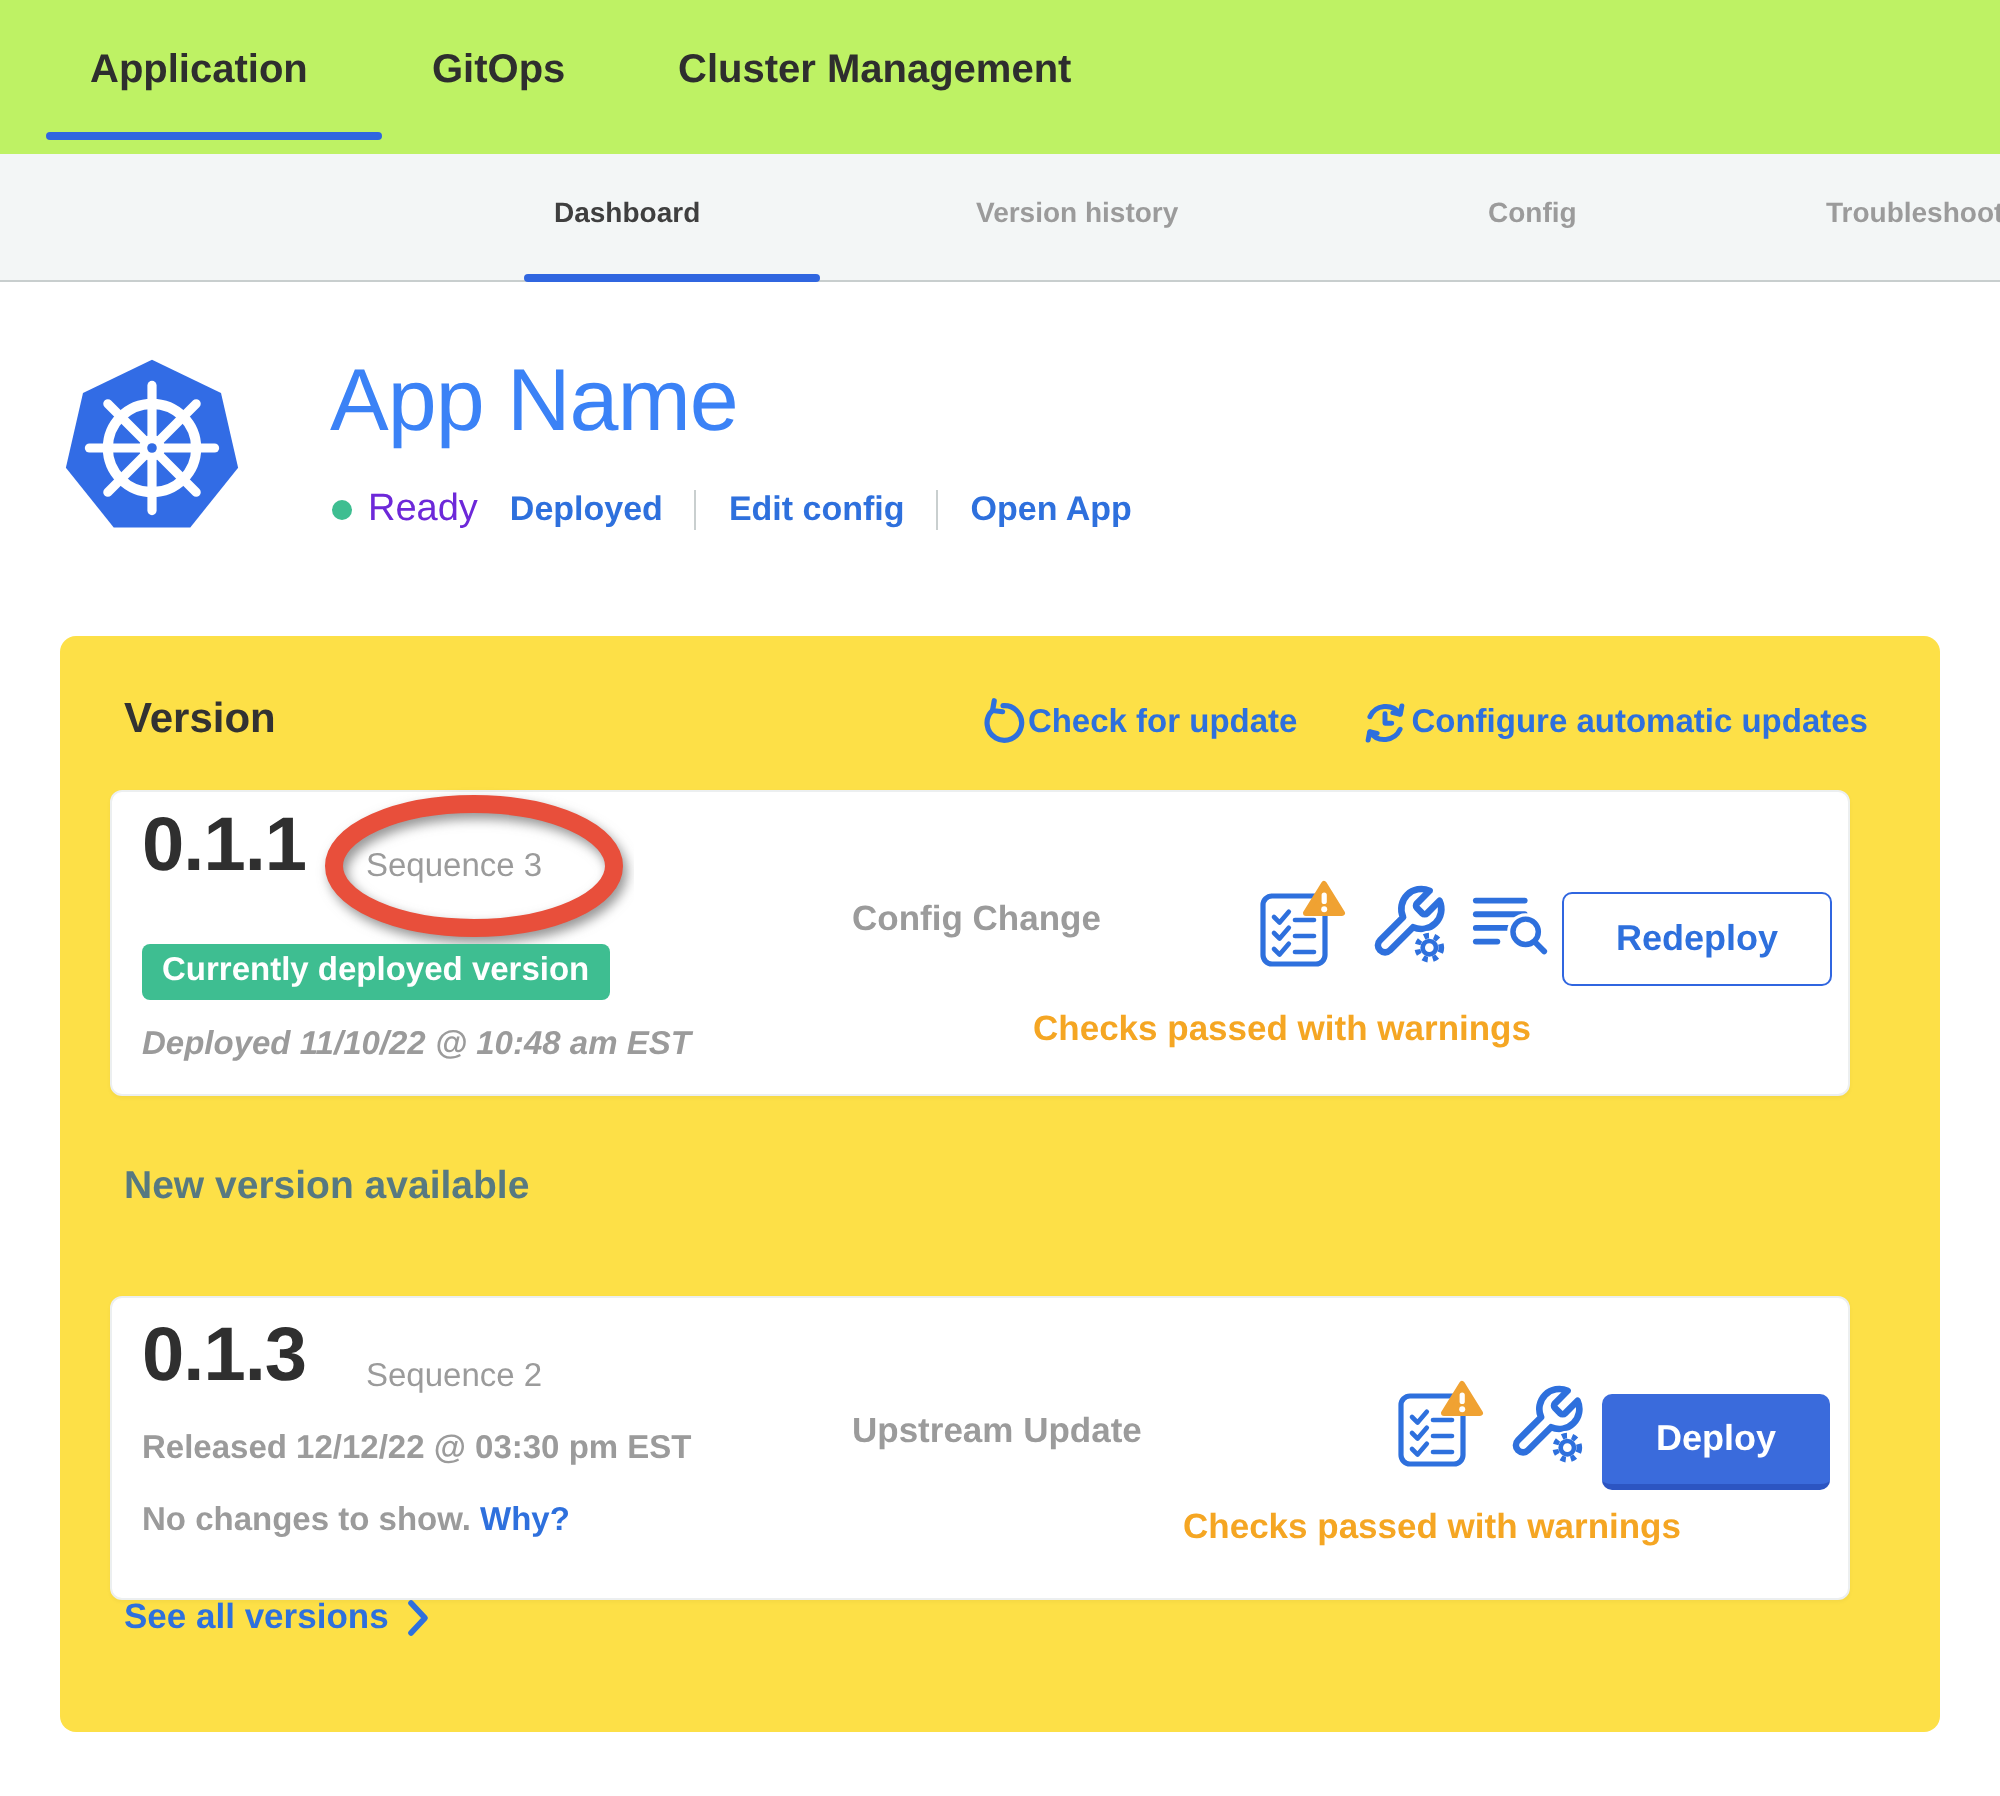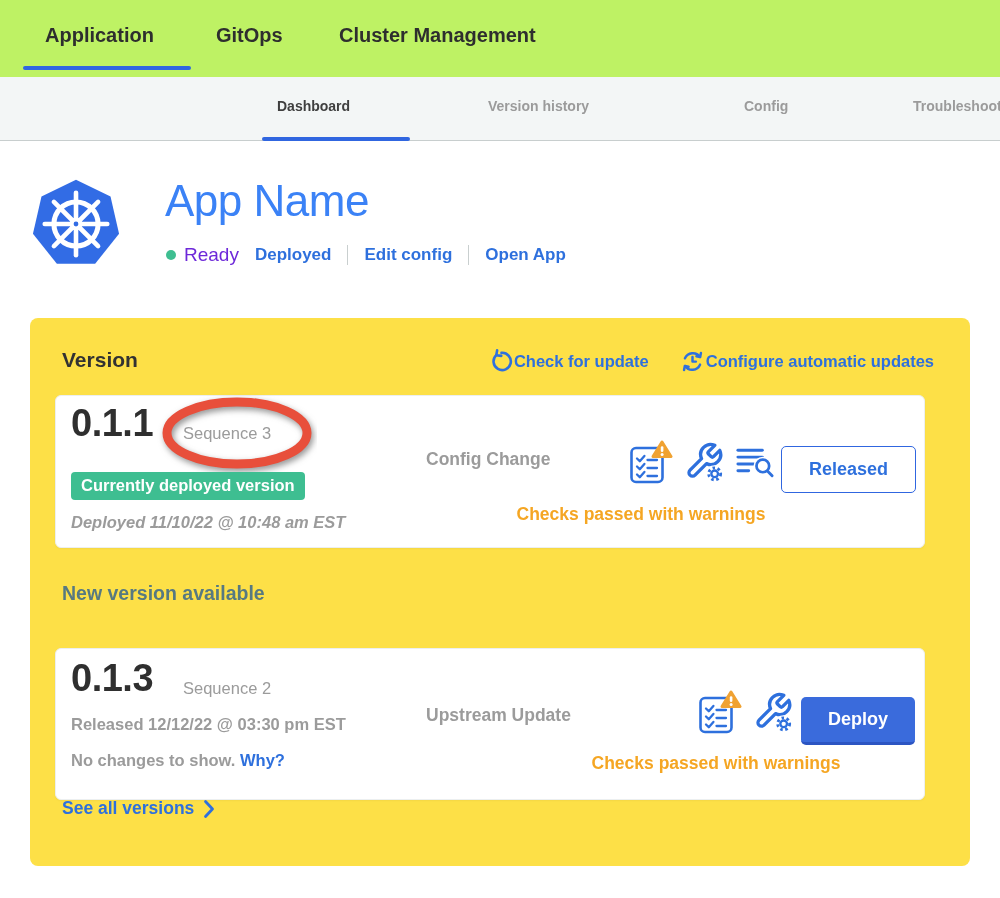--- a/index.html
+++ b/index.html
@@ -167,21 +167,21 @@
               <path d="M3 15 H28"></path>
               <path d="M3 22 H20"></path>
               <path d="M3 29 H14"></path>
           </g>
           <circle cx="28.5" cy="24" r="9.5" fill="#ffffff"></circle>
           <circle cx="28.5" cy="24" r="6.5" fill="none" stroke="#2e70dd" stroke-width="2.8"></circle>
           <path d="M33.5 29.5 L38 34" fill="none" stroke="#2e70dd" stroke-width="3" stroke-linecap="round"></path>
         </svg>
       </div>
 
-      <div class="btn btn-outline">Released</div>
+      <div class="btn btn-outline">Redeploy</div>
       <div class="checks-warn" style="left:420px; top:108px; width:330px;">Checks passed with warnings</div>
     </div>
 
     <div class="new-version-heading">New version available</div>
 
     <div class="vcard second">
       <div class="v-number" style="top:8px;">0.1.3</div>
       <div class="v-seq" style="top:30px;">Sequence 2</div>
       <div class="meta-text" style="top:66px;">Released 12/12/22 @ 03:30 pm EST</div>
       <div class="meta-text" style="top:102px;">

